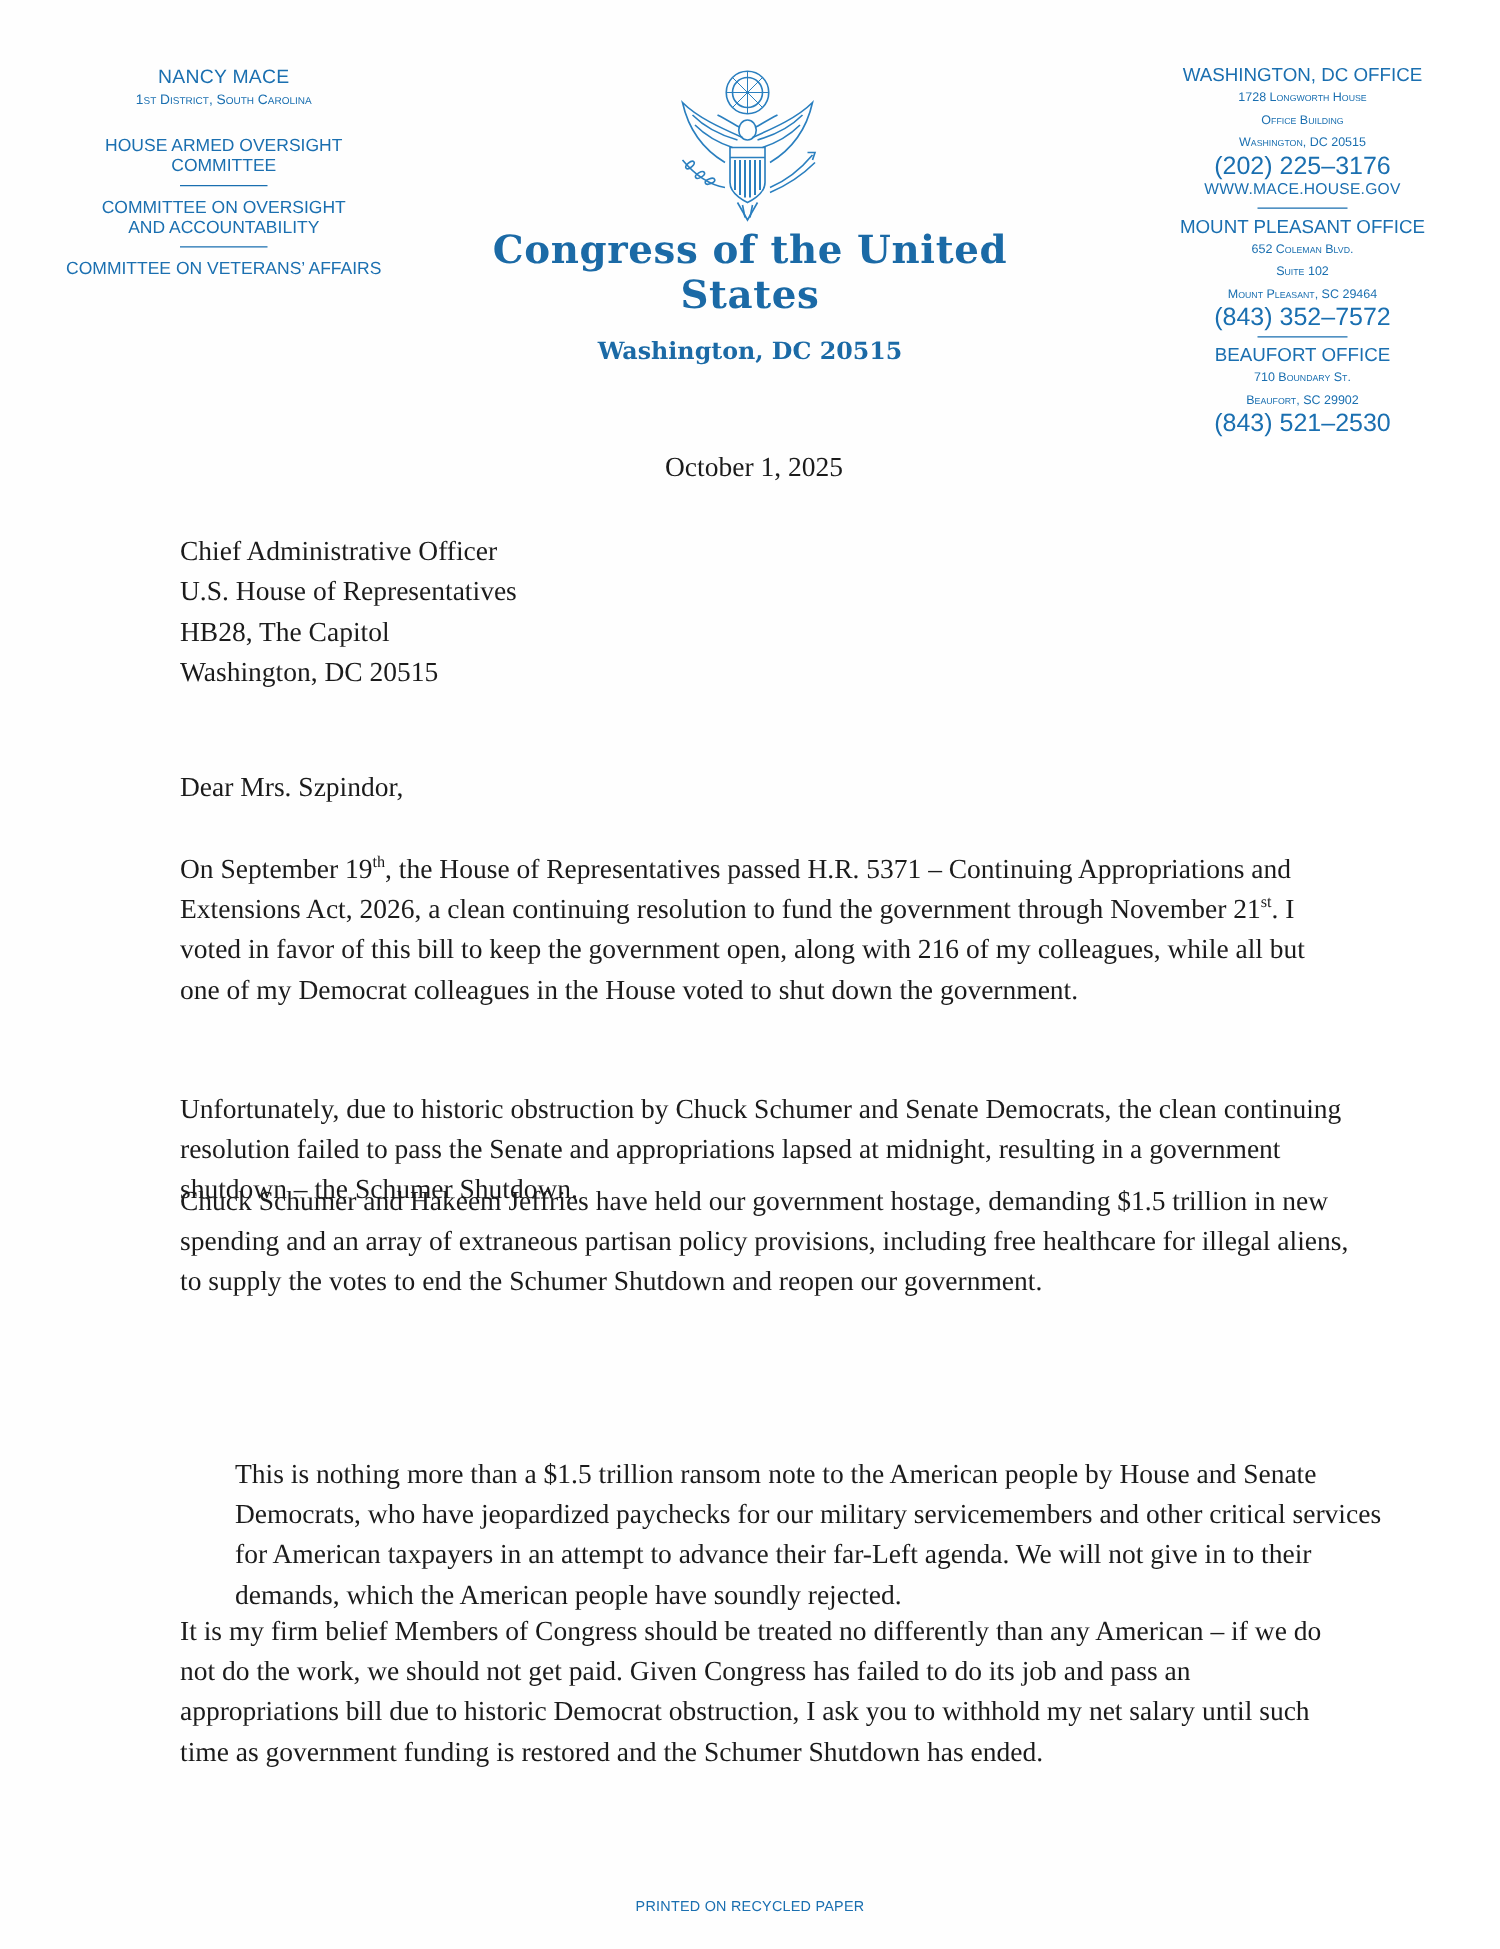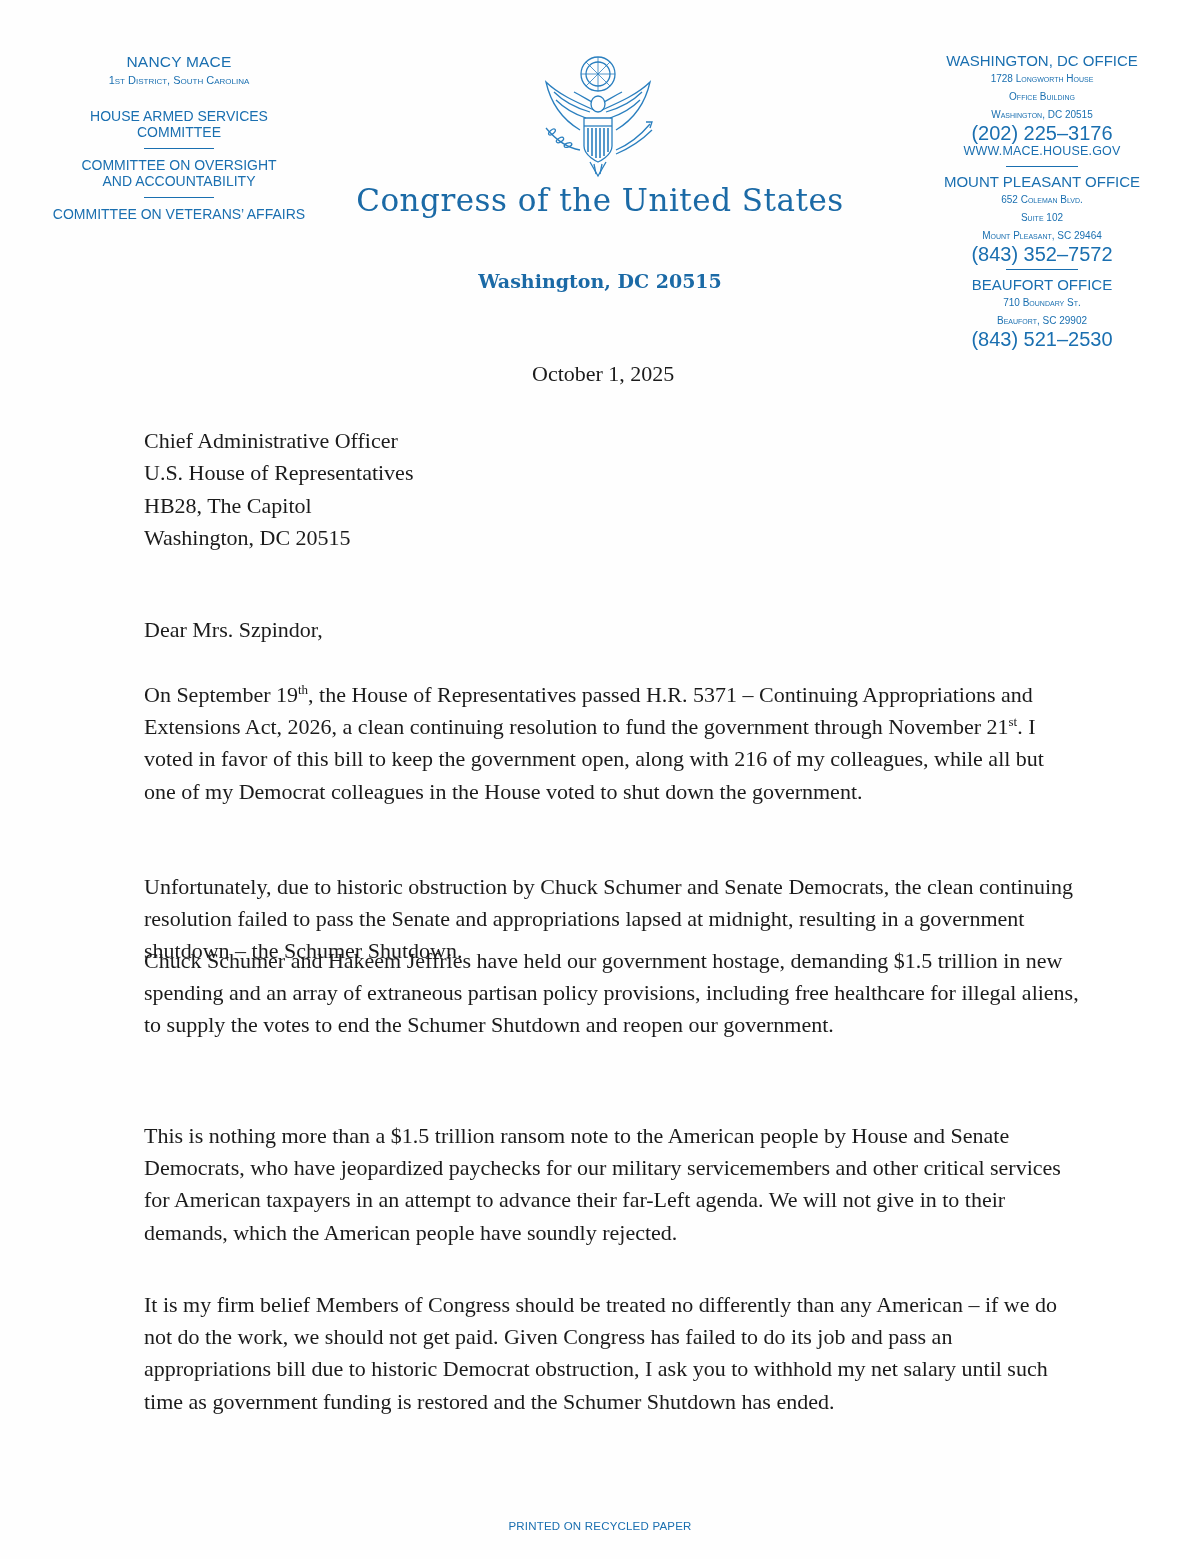--- a/index.html
+++ b/index.html
@@ -18,53 +18,53 @@
   .right-col { position: absolute; left: 922px; top: 52px; width: 240px; }
   .right-col .office { font-size: 15px; line-height: 18px; }
   .right-col .addr { font-size: 10px; line-height: 18px; font-variant: small-caps; }
   .right-col .phone { font-size: 20px; line-height: 18px; }
   .right-col .web { font-size: 12.5px; line-height: 18px; letter-spacing: 0.2px; }
   .right-col .sep { width: 72px; height: 1px; background: #1a6fb0; margin: 6px auto 6px auto; }
 
   
   .seal { position: absolute; left: 536px; top: 52px; width: 124px; height: 128px; }
   .title-main { position: absolute; left: 340px; top: 182px; width: 520px; text-align: center;
-    font-family: "DejaVu Serif", serif; font-weight: normal; font-size: 31px; color: #1b6aa6; letter-spacing: 0.5px; }
+    font-family: "DejaVu Serif", serif; font-weight: bold; font-size: 31px; color: #1b6aa6; letter-spacing: 0.5px; }
   .title-sub { position: absolute; left: 340px; top: 229px; width: 520px; text-align: center;
     font-family: "DejaVu Serif", serif; font-weight: bold; font-size: 22px; color: #1b6aa6; }
   .title-city { position: absolute; left: 340px; top: 270px; width: 520px; text-align: center;
     font-family: "DejaVu Serif", serif; font-weight: bold; font-size: 19px; color: #1b6aa6; }
 
   
   .letter { font-family: Liberation Serif, serif; color: #1b1b1b; font-size: 22px; }
   .date { position: absolute; left: 532px; top: 361px; }
   .recipient { position: absolute; left: 144px; top: 425px; line-height: 32.3px; }
   .salutation { position: absolute; left: 144px; top: 617px; }
   .para { position: absolute; left: 144px; width: 935px; line-height: 32.2px; margin: 0; }
   .p1 { top: 679px; }
   .p2 { top: 871px; }
   .p3 { top: 945px; }
-  .p4 { top: 1120px; }
+  .p4 { top: 1163px; margin-left: 44px; }
   .p5 { top: 1289px; }
   sup { font-size: 13px; line-height: 0; vertical-align: 0.65em; }
 
   .footer { position: absolute; left: 400px; top: 1520px; width: 400px; text-align: center;
     font-family: "Liberation Sans", sans-serif; font-size: 11.5px; color: #1a6fb0; letter-spacing: 0.2px; }
 </style>
 </head>
 <body>
 
 <div class="page">
 
   <div class="left-col lh">
     <div class="name">NANCY MACE</div>
     <div class="district">1st District, South Carolina</div>
     <div style="height:21px"></div>
     <div class="block">
-      <div>HOUSE ARMED SERVICES</div>
+      <div>HOUSE ARMED OVERSIGHT</div>
       <div>COMMITTEE</div>
     </div>
     <div class="sep"></div>
     <div class="block">
       <div>COMMITTEE ON OVERSIGHT</div>
       <div>AND ACCOUNTABILITY</div>
     </div>
     <div class="sep"></div>
     <div class="block">
       <div>COMMITTEE ON VETERANS’ AFFAIRS</div>

